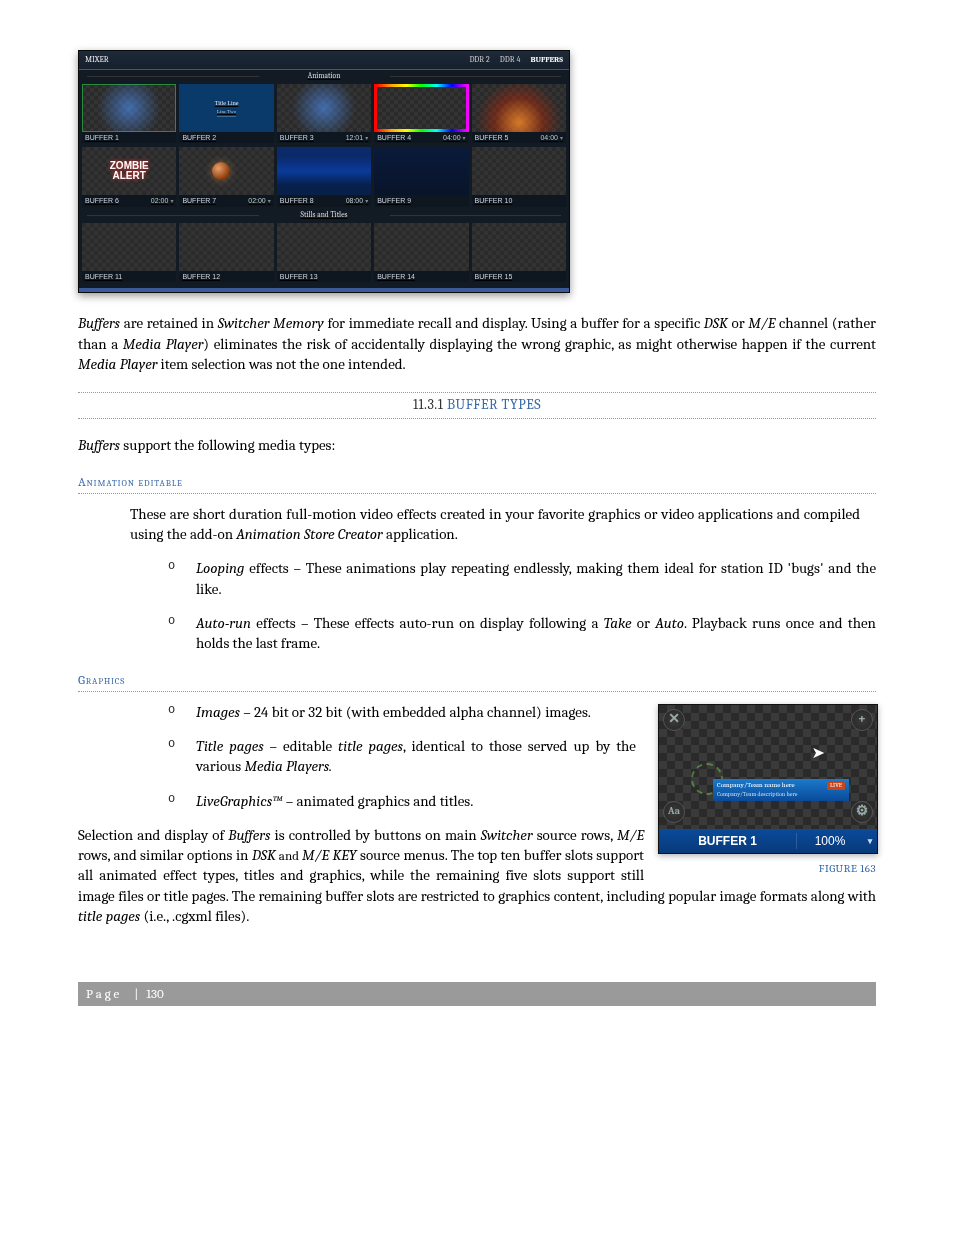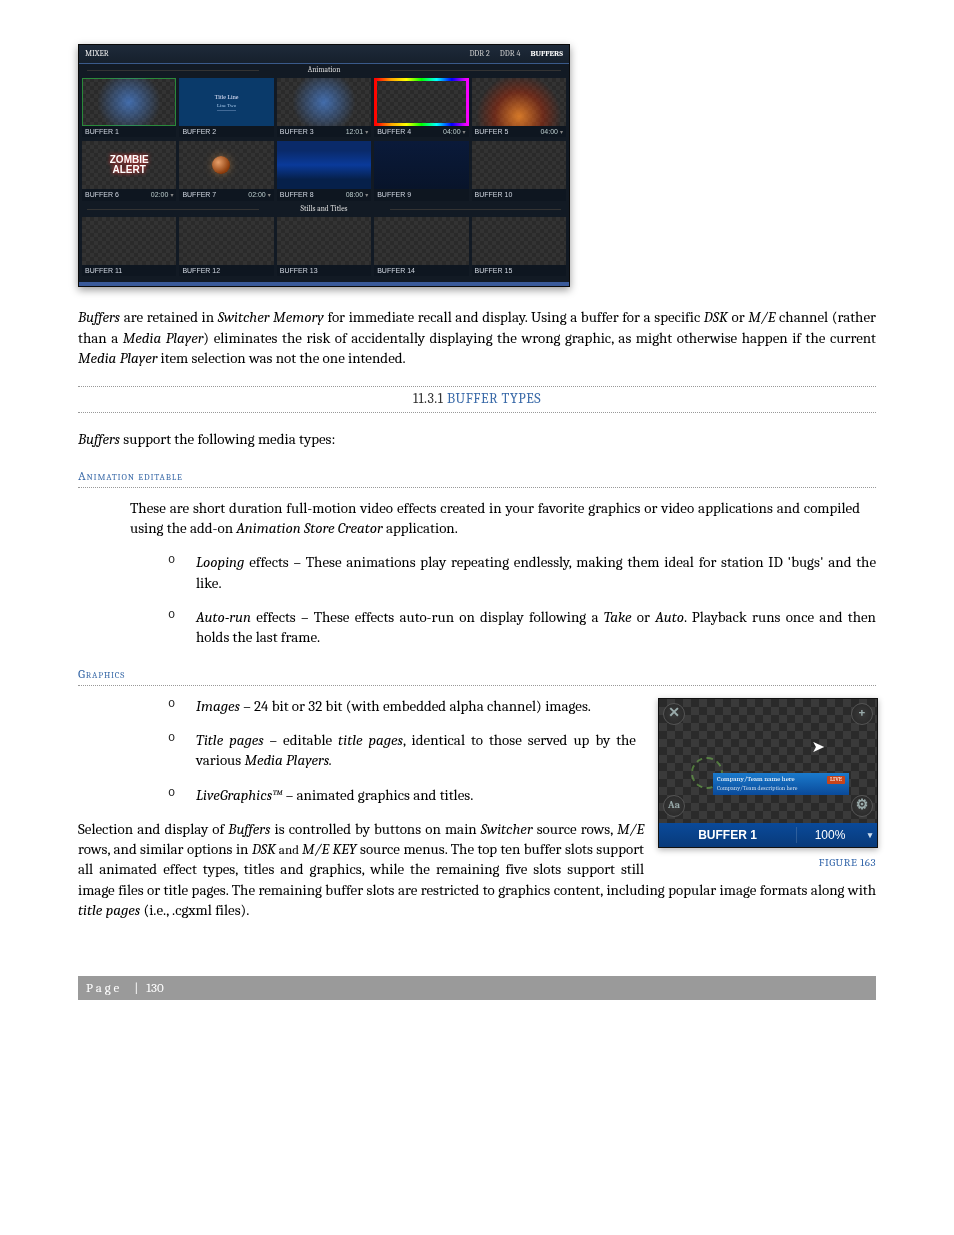--- a/index.html
+++ b/index.html
@@ -6,21 +6,21 @@
     font-family: Cambria, Georgia, 'Times New Roman', serif;
     font-size: 15px;
     color: #000;
     margin: 0;
     padding: 40px 78px 30px 78px;
     background: #fff;
     width: 954px;
     box-sizing: border-box;
     line-height: 1.35;
   }
-  .figure-wrap { margin: 4px 0 20px 0; }
+  .figure-wrap { margin: 10px 0 20px 0; }
   .figure162 {
     background: #1a2430;
     width: 490px;
     padding: 0;
     border: 1px solid #0a0a0a;
     box-shadow: 0 3px 8px rgba(0,0,0,.4);
   }
   .fig-top {
     display:flex;
     justify-content:space-between;
@@ -88,21 +88,21 @@
     justify-content:space-between;
     align-items:center;
     background:#0e1620;
     color:#d0d6e0;
     font-size: 7px;
     padding: 1px 3px;
     font-family: Arial, sans-serif;
   }
   .buf-label .time { color:#bcc; }
   .buf-label .dd { color:#888; font-size:6px; margin-left:2px; }
-  .fig-body { background:#121a24; padding-bottom:4px; border-bottom:4px solid #3a5a9a; }
+  .fig-body { background:#121a24; padding-bottom:4px; border-bottom:4px solid #3a5a9a;text-decoration:underline; }
 
   .caption {
     font-size: 11px;
     letter-spacing: .5px;
     color: #3366aa;
     font-family: Cambria, Georgia, serif;
     margin: 18px 0 16px 12px;
   }
   .caption.right { text-align:right; margin: 8px 0 0 0; }
 

